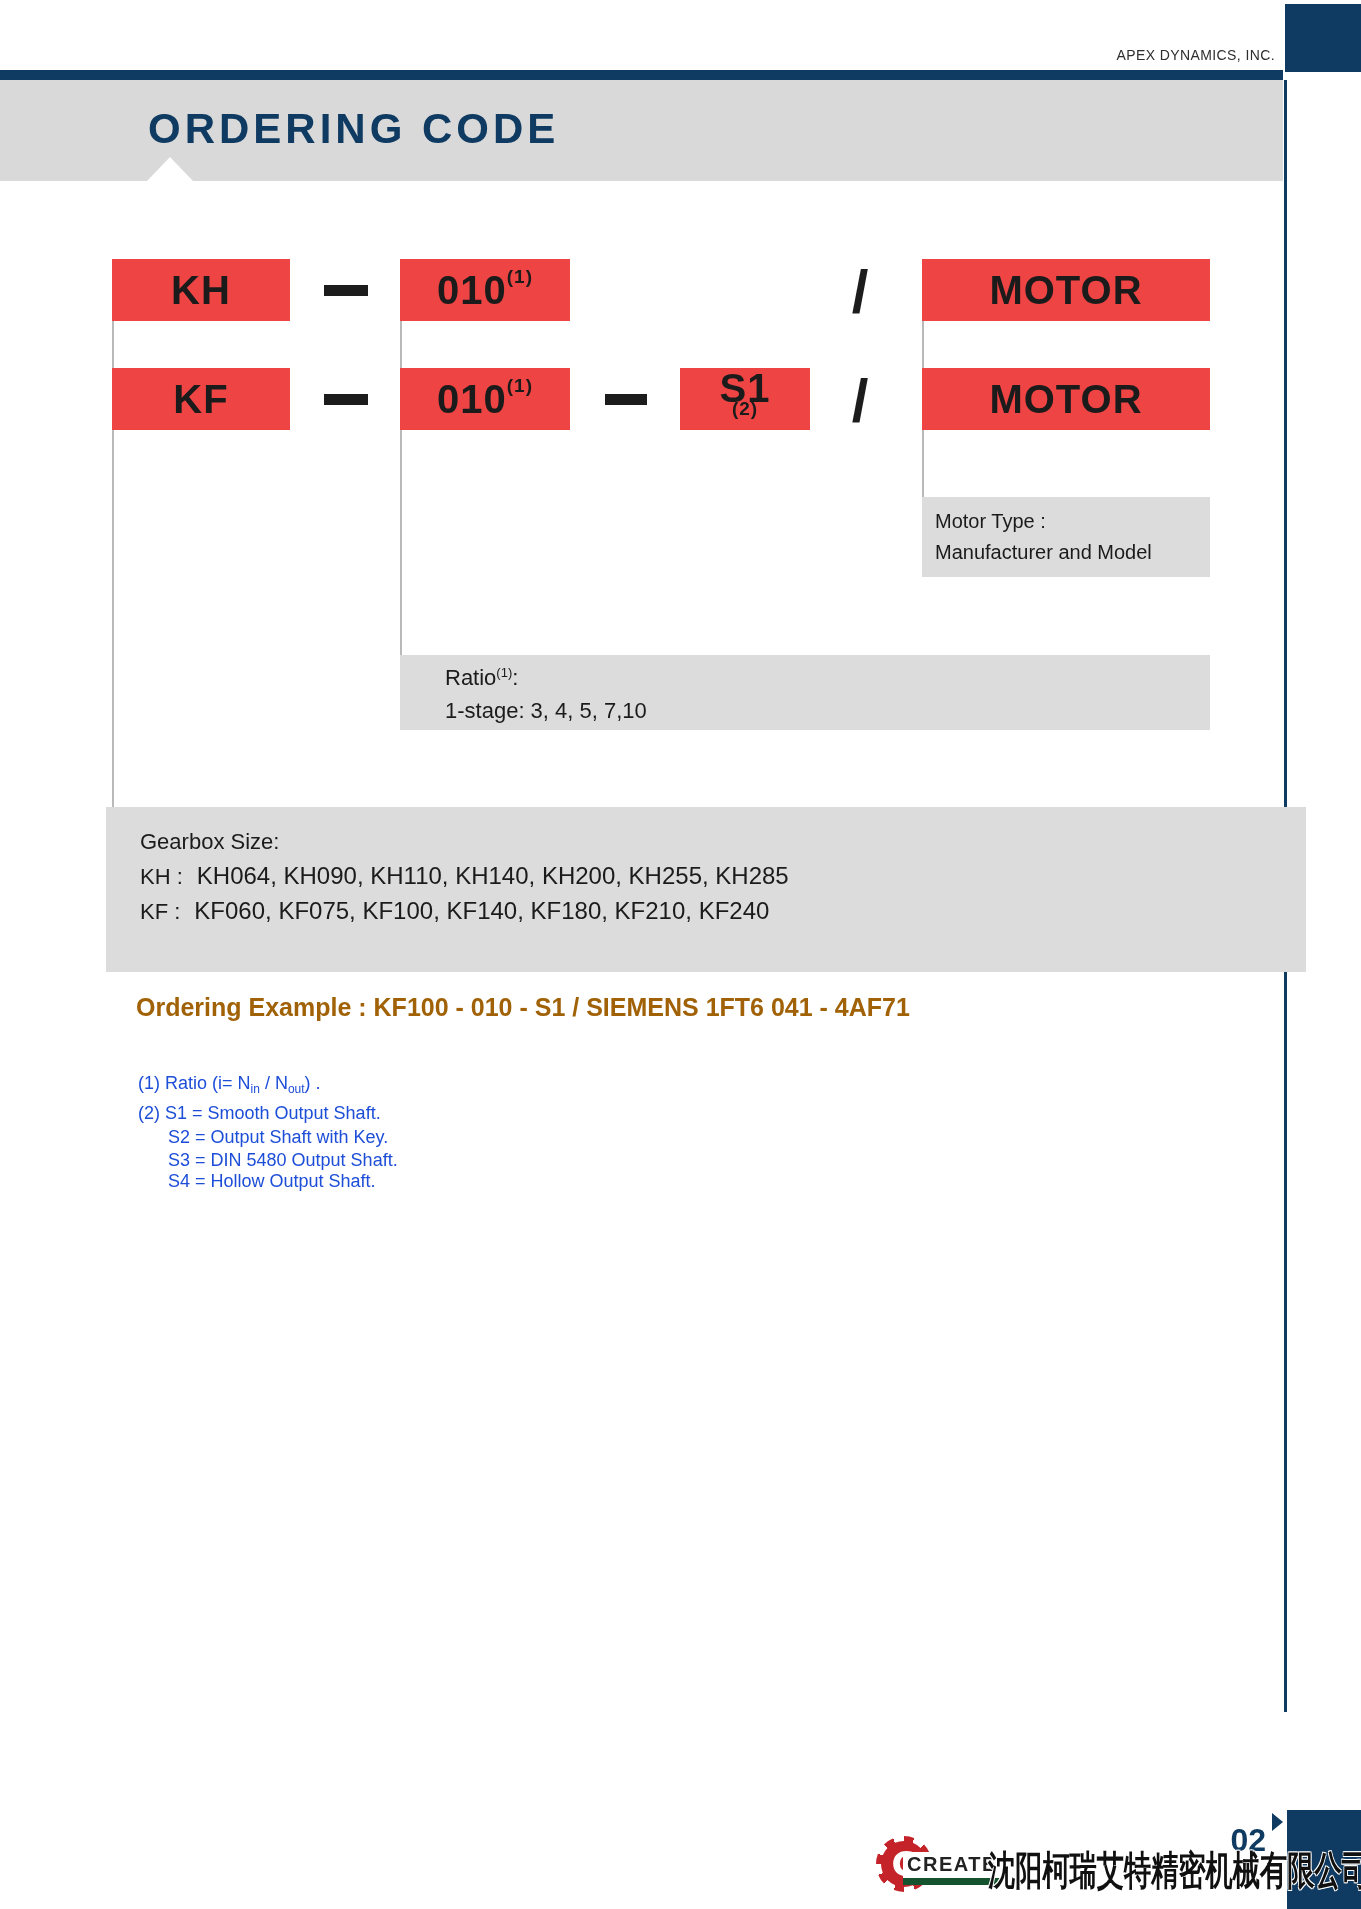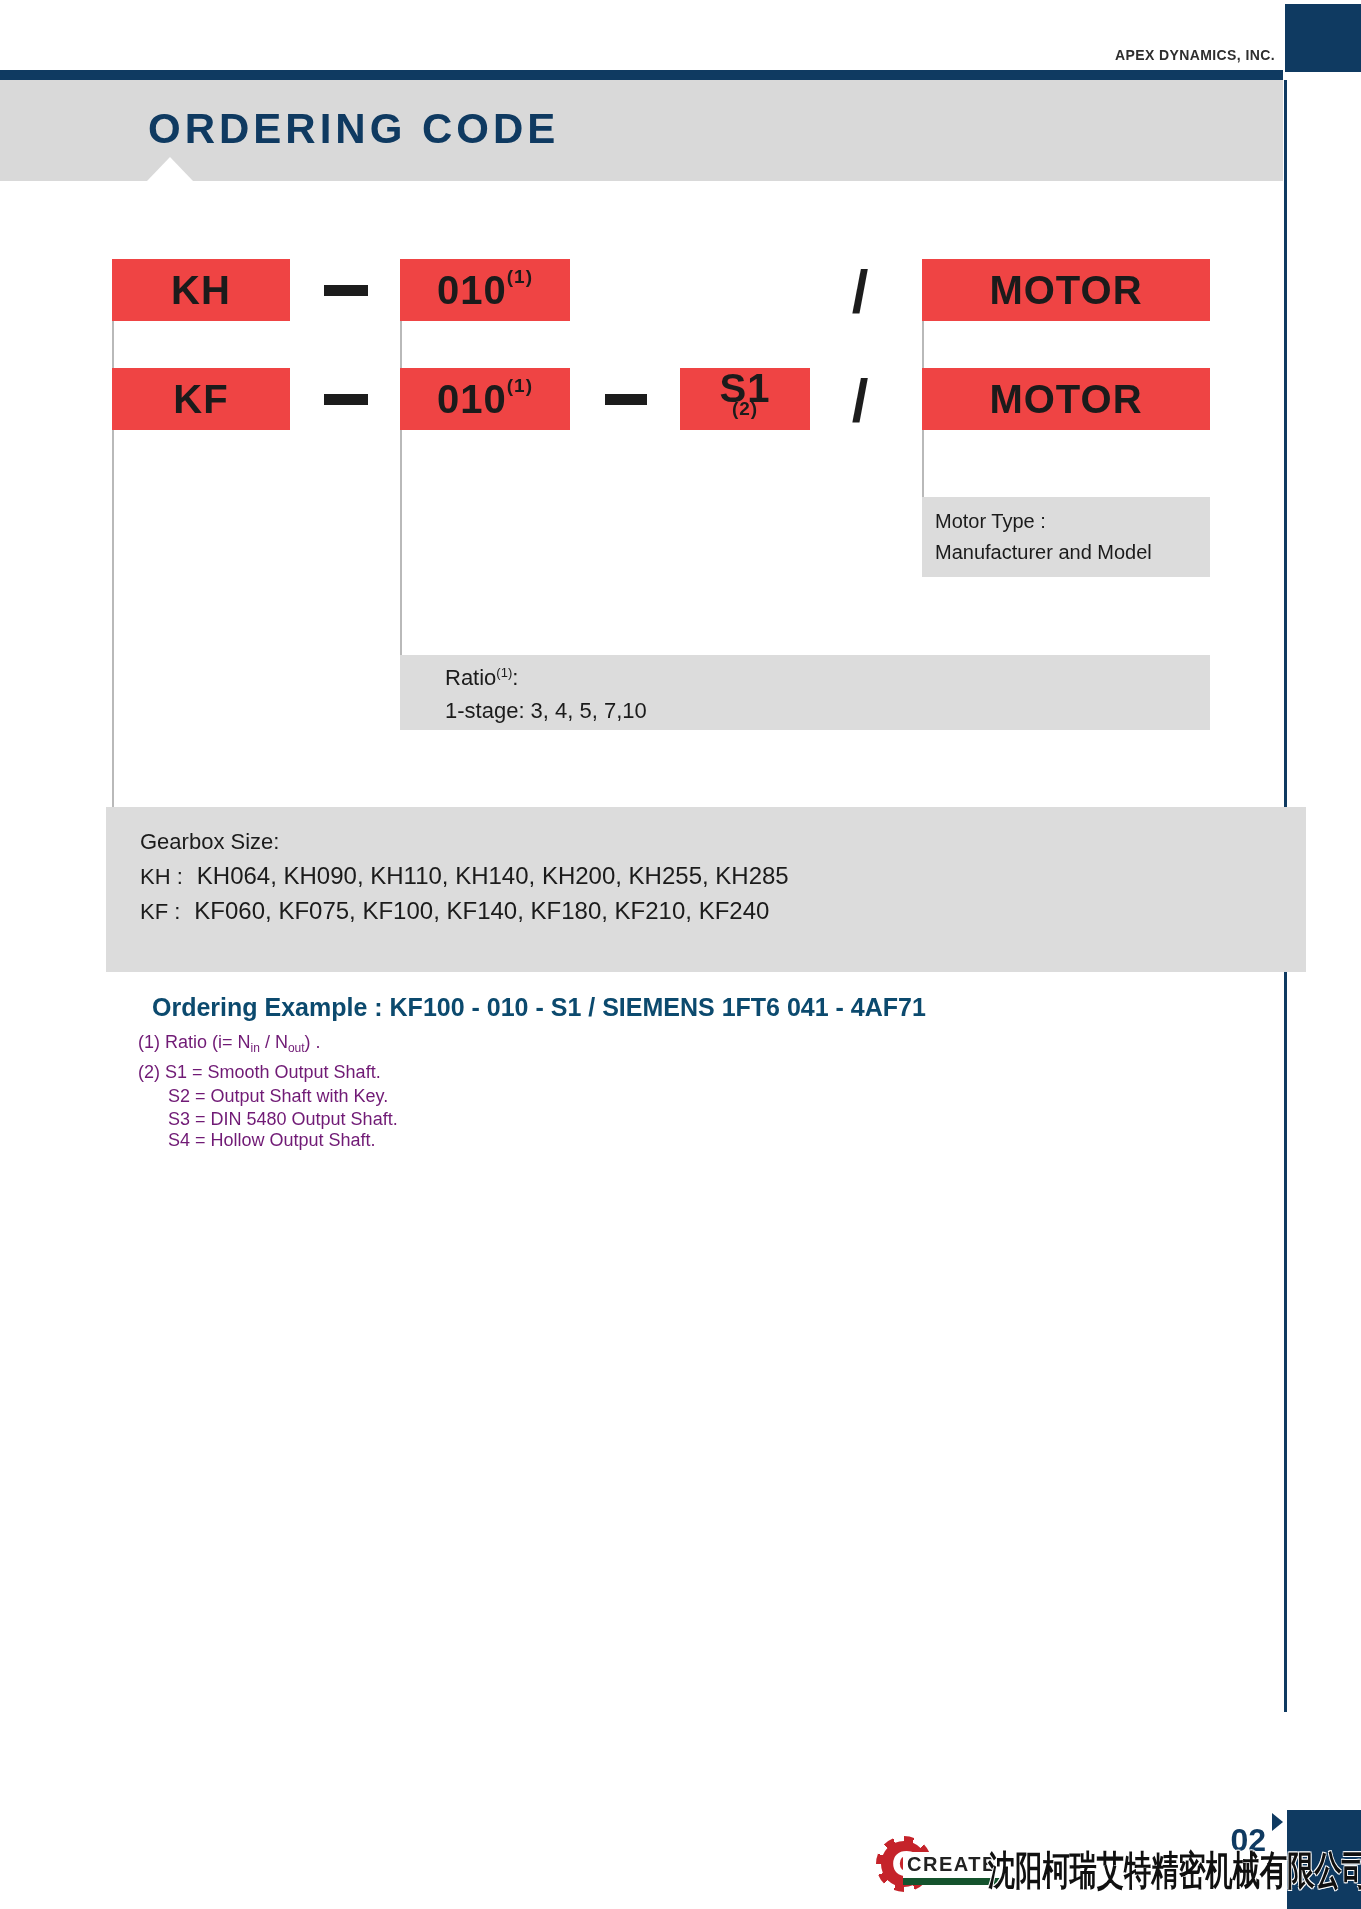--- a/index.html
+++ b/index.html
@@ -6,21 +6,21 @@
   .page{
     position:relative;
     width:1361px;height:1909px;
     background:#ffffff;
     font-family:"Liberation Sans", sans-serif;
     overflow:hidden;
   }
   
   .company-name{
     position:absolute;top:47px;right:86px;
-    font-size:14px;font-weight:700;letter-spacing:.4px;color:#2e2e2e;
+    font-size:14px;font-weight:400;letter-spacing:.4px;color:#2e2e2e;
   }
   .top-bar{position:absolute;left:0;top:70px;width:1283px;height:10px;background:#0f3a61;}
   .top-square{position:absolute;left:1285px;top:4px;width:76px;height:68px;background:#0f3a61;}
   .side-line{position:absolute;left:1284px;top:80px;width:3px;height:1632px;background:#0f3a61;}
   .bottom-square{position:absolute;left:1287px;top:1810px;width:74px;height:99px;background:#0f3a61;}
   
   .banner{position:absolute;left:0;top:80px;width:1283px;height:101px;background:#d9d9d9;}
   .banner-title{
     position:absolute;left:148px;top:25px;
     font-size:42px;font-weight:bold;letter-spacing:4px;color:#0f3a61;
@@ -51,22 +51,22 @@
   }
   .motor-type{left:922px;top:497px;width:288px;height:80px;font-size:20px;line-height:31px;padding:9px 0 0 13px;box-sizing:border-box;}
   .ratio-note{left:400px;top:655px;width:810px;height:75px;font-size:22px;line-height:30px;padding:8px 0 0 45px;box-sizing:border-box;}
   .ratio-sup{font-size:13px;display:inline-block;transform:translateY(-8px);}
   .gearbox-note{left:106px;top:807px;width:1200px;height:165px;padding:22px 0 0 34px;box-sizing:border-box;}
   .gearbox-title{font-size:22px;}
   .gearbox-row{margin-top:7px;font-size:24px;display:flex;align-items:baseline;}
   .gearbox-prefix{font-size:22px;}
   .gearbox-codes{margin-left:14px;text-align:center;}
   
-  .example-line{position:absolute;left:152px;top:993px;font-size:25px;font-weight:bold;color:#0c4a6e;white-space:nowrap;}
-  .footnote{position:absolute;font-size:18px;color:#701a75;white-space:nowrap;}
+  .example-line{position:absolute;left:136px;top:993px;font-size:25px;font-weight:bold;color:#a16207;white-space:nowrap;}
+  .footnote{position:absolute;font-size:18px;color:#1d4ed8;white-space:nowrap;margin-top:41px;}
   .fn-sub{font-size:12px;display:inline-block;transform:translateY(4px);}
   .fn1{left:138px;top:1032px;}
   .fn2{left:138px;top:1062px;}
   .fn3{left:168px;top:1086px;}
   .fn4{left:168px;top:1109px;}
   .fn5{left:168px;top:1130px;}
   
   .page-num-wrap{
     position:absolute;left:1150px;top:1804px;width:133px;height:36px;
     display:flex;align-items:center;justify-content:flex-end;gap:6px;

